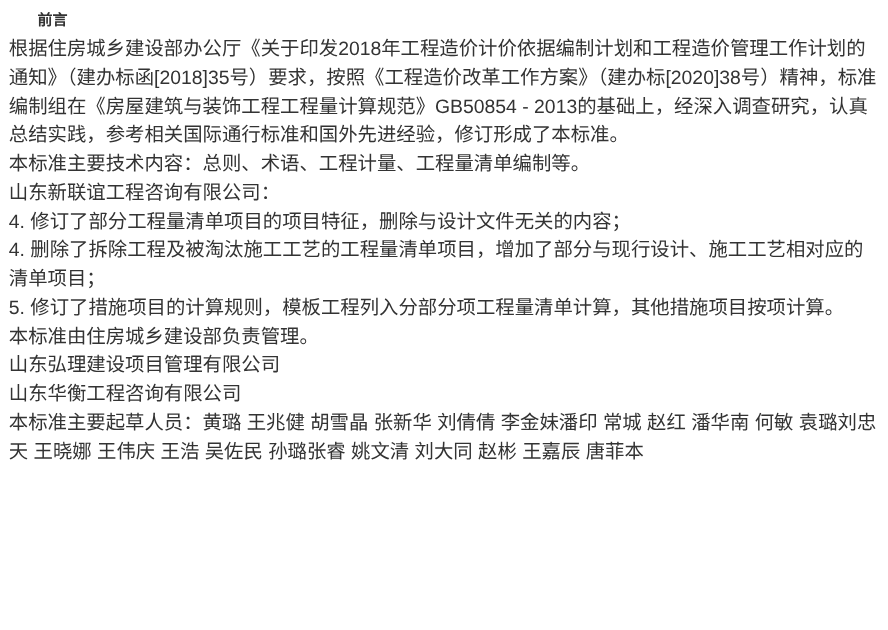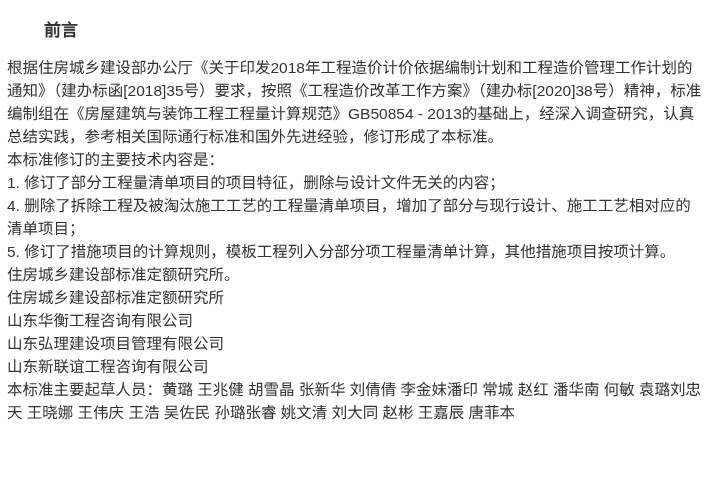--- a/index.html
+++ b/index.html
@@ -13,43 +13,42 @@
     overflow: hidden;
     font-family: "Liberation Sans", sans-serif;
     color: #333333;
   }
   .doc {
     padding: 5px 6px 0 7px;
     font-size: 15.5px;
     line-height: 23px;
   }
   .doc-title {
-    margin: 14px;
+    margin: 0;
     padding-left: 23px;
-    font-size: 17px;
+    font-size: 12px;
     font-weight: bold;
     line-height: 23px;
   }
   .doc p {
     margin: 0;
     padding: 0;
     text-align: left;
     word-break: break-all;
   }
 </style>
 </head>
 <body style="background: rgb(255, 255, 255); color: rgb(51, 51, 51);">
 
 <div class="doc">
   <h1 class="doc-title">前言</h1>
   <p>根据住房城乡建设部办公厅《关于印发2018年工程造价计价依据编制计划和工程造价管理工作计划的通知》（建办标函[2018]35号）要求，按照《工程造价改革工作方案》（建办标[2020]38号）精神，标准编制组在《房屋建筑与装饰工程工程量计算规范》GB50854 - 2013的基础上，经深入调查研究，认真总结实践，参考相关国际通行标准和国外先进经验，修订形成了本标准。</p>
-  <p>本标准修订的主要技术内容是：</p>
-  <p>1. 修订了部分工程量清单项目的项目特征，删除与设计文件无关的内容；</p>
+  <p>本标准主要技术内容：总则、术语、工程计量、工程量清单编制等。</p>
+  <p>山东新联谊工程咨询有限公司：</p>
+  <p>4. 修订了部分工程量清单项目的项目特征，删除与设计文件无关的内容；</p>
   <p>4. 删除了拆除工程及被淘汰施工工艺的工程量清单项目，增加了部分与现行设计、施工工艺相对应的清单项目；</p>
   <p>5. 修订了措施项目的计算规则，模板工程列入分部分项工程量清单计算，其他措施项目按项计算。</p>
-  <p>住房城乡建设部标准定额研究所。</p>
-  <p>住房城乡建设部标准定额研究所</p>
+  <p>本标准由住房城乡建设部负责管理。</p>
+  <p>山东弘理建设项目管理有限公司</p>
   <p>山东华衡工程咨询有限公司</p>
-  <p>山东弘理建设项目管理有限公司</p>
-  <p>山东新联谊工程咨询有限公司</p>
   <p>本标准主要起草人员：黄璐 王兆健 胡雪晶 张新华 刘倩倩 李金妹潘印 常城 赵红 潘华南 何敏 袁璐刘忠天 王晓娜 王伟庆 王浩 吴佐民 孙璐张睿 姚文清 刘大同 赵彬 王嘉辰 唐菲本</p>
 
 </div>
 
 </body></html>

